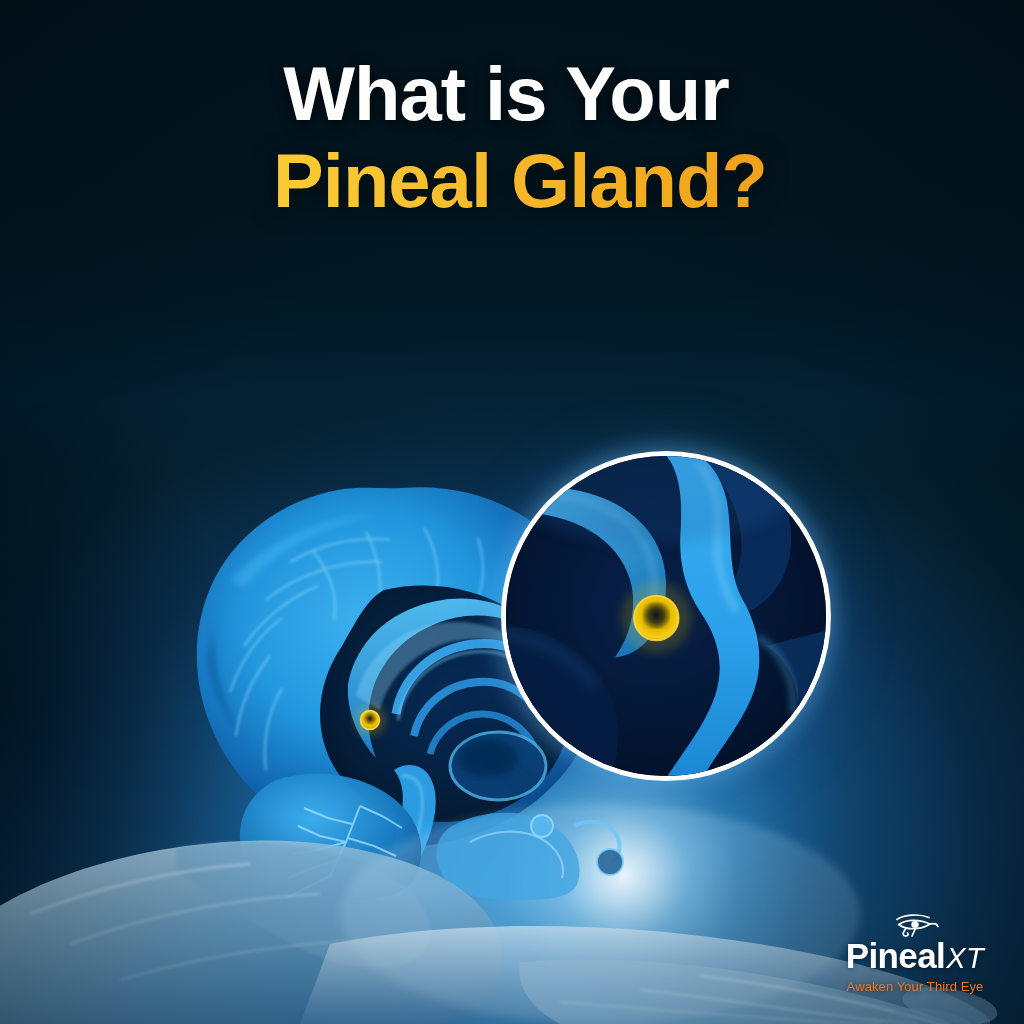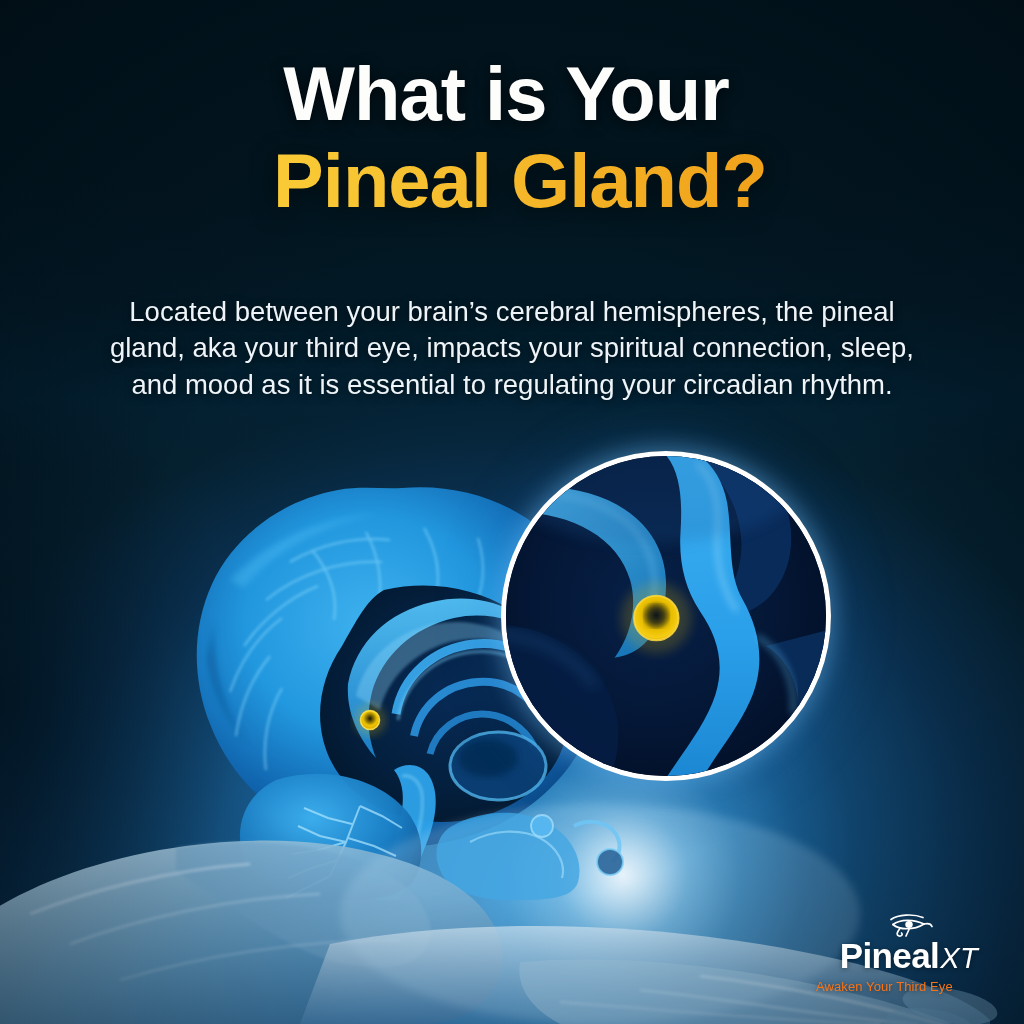--- a/index.html
+++ b/index.html
@@ -55,21 +55,21 @@
     -webkit-background-clip:text;background-clip:text;color:transparent;
     -webkit-text-fill-color:transparent;
     filter:drop-shadow(0 3px 12px rgba(0,0,0,.55));padding-left:28px;}
 
   
   .body-copy{position:absolute;left:92px;width:840px;top:266px;text-align:center;
     font-size:27.5px;line-height:1.34;color:#eef4f8;font-weight:400;
     text-shadow:0 2px 9px rgba(0,0,0,.62);}
 
   
-  .logo{position:absolute;right:22px;bottom:30px;width:186px;}
+  .logo{position:absolute;right:16px;bottom:30px;width:186px;text-align:center;}
   .logo-eye{display:block;margin:0 auto 1px;width:48px;height:24px;}
   .logo-word{display:flex;align-items:baseline;justify-content:center;
     color:#ffffff;line-height:1;}
   .logo-main{font-size:35px;font-weight:700;letter-spacing:-.6px;
     text-shadow:0 1px 5px rgba(0,0,0,.45);}
   .logo-xt{font-size:29px;font-weight:400;font-style:italic;letter-spacing:.5px;margin-left:1px;
     text-shadow:0 1px 5px rgba(0,0,0,.45);}
   .logo-tag{margin-top:6px;font-size:13px;color:#f97316;letter-spacing:.1px;
     text-shadow:0 1px 5px rgba(0,0,0,.5);}
 </style>
@@ -329,21 +329,20 @@
     </svg>
   </div>
 
   <div class="bg-vignette"></div>
 
   <div class="headline">
     <span class="hl1">What is Your</span>
     <span class="hl2">Pineal Gland?</span>
   </div>
 
-  <p class="body-copy">Located between your brain’s cerebral hemispheres, the pineal gland, aka your third eye, impacts your spiritual connection, sleep, and mood as it is essential to regulating your circadian rhythm.</p>
 
   <div class="logo">
     <svg class="logo-eye" viewBox="0 0 96 48" xmlns="http://www.w3.org/2000/svg">
       <g fill="none" stroke="#ffffff" stroke-width="3.4" stroke-linecap="round" stroke-linejoin="round">
 
         <path d="M12,13 C26,3 56,1 76,9"></path>
 
         <path d="M16,23 C30,12 58,12 78,22"></path>
 
         <path d="M16,23 C28,34 58,35 78,22"></path>

